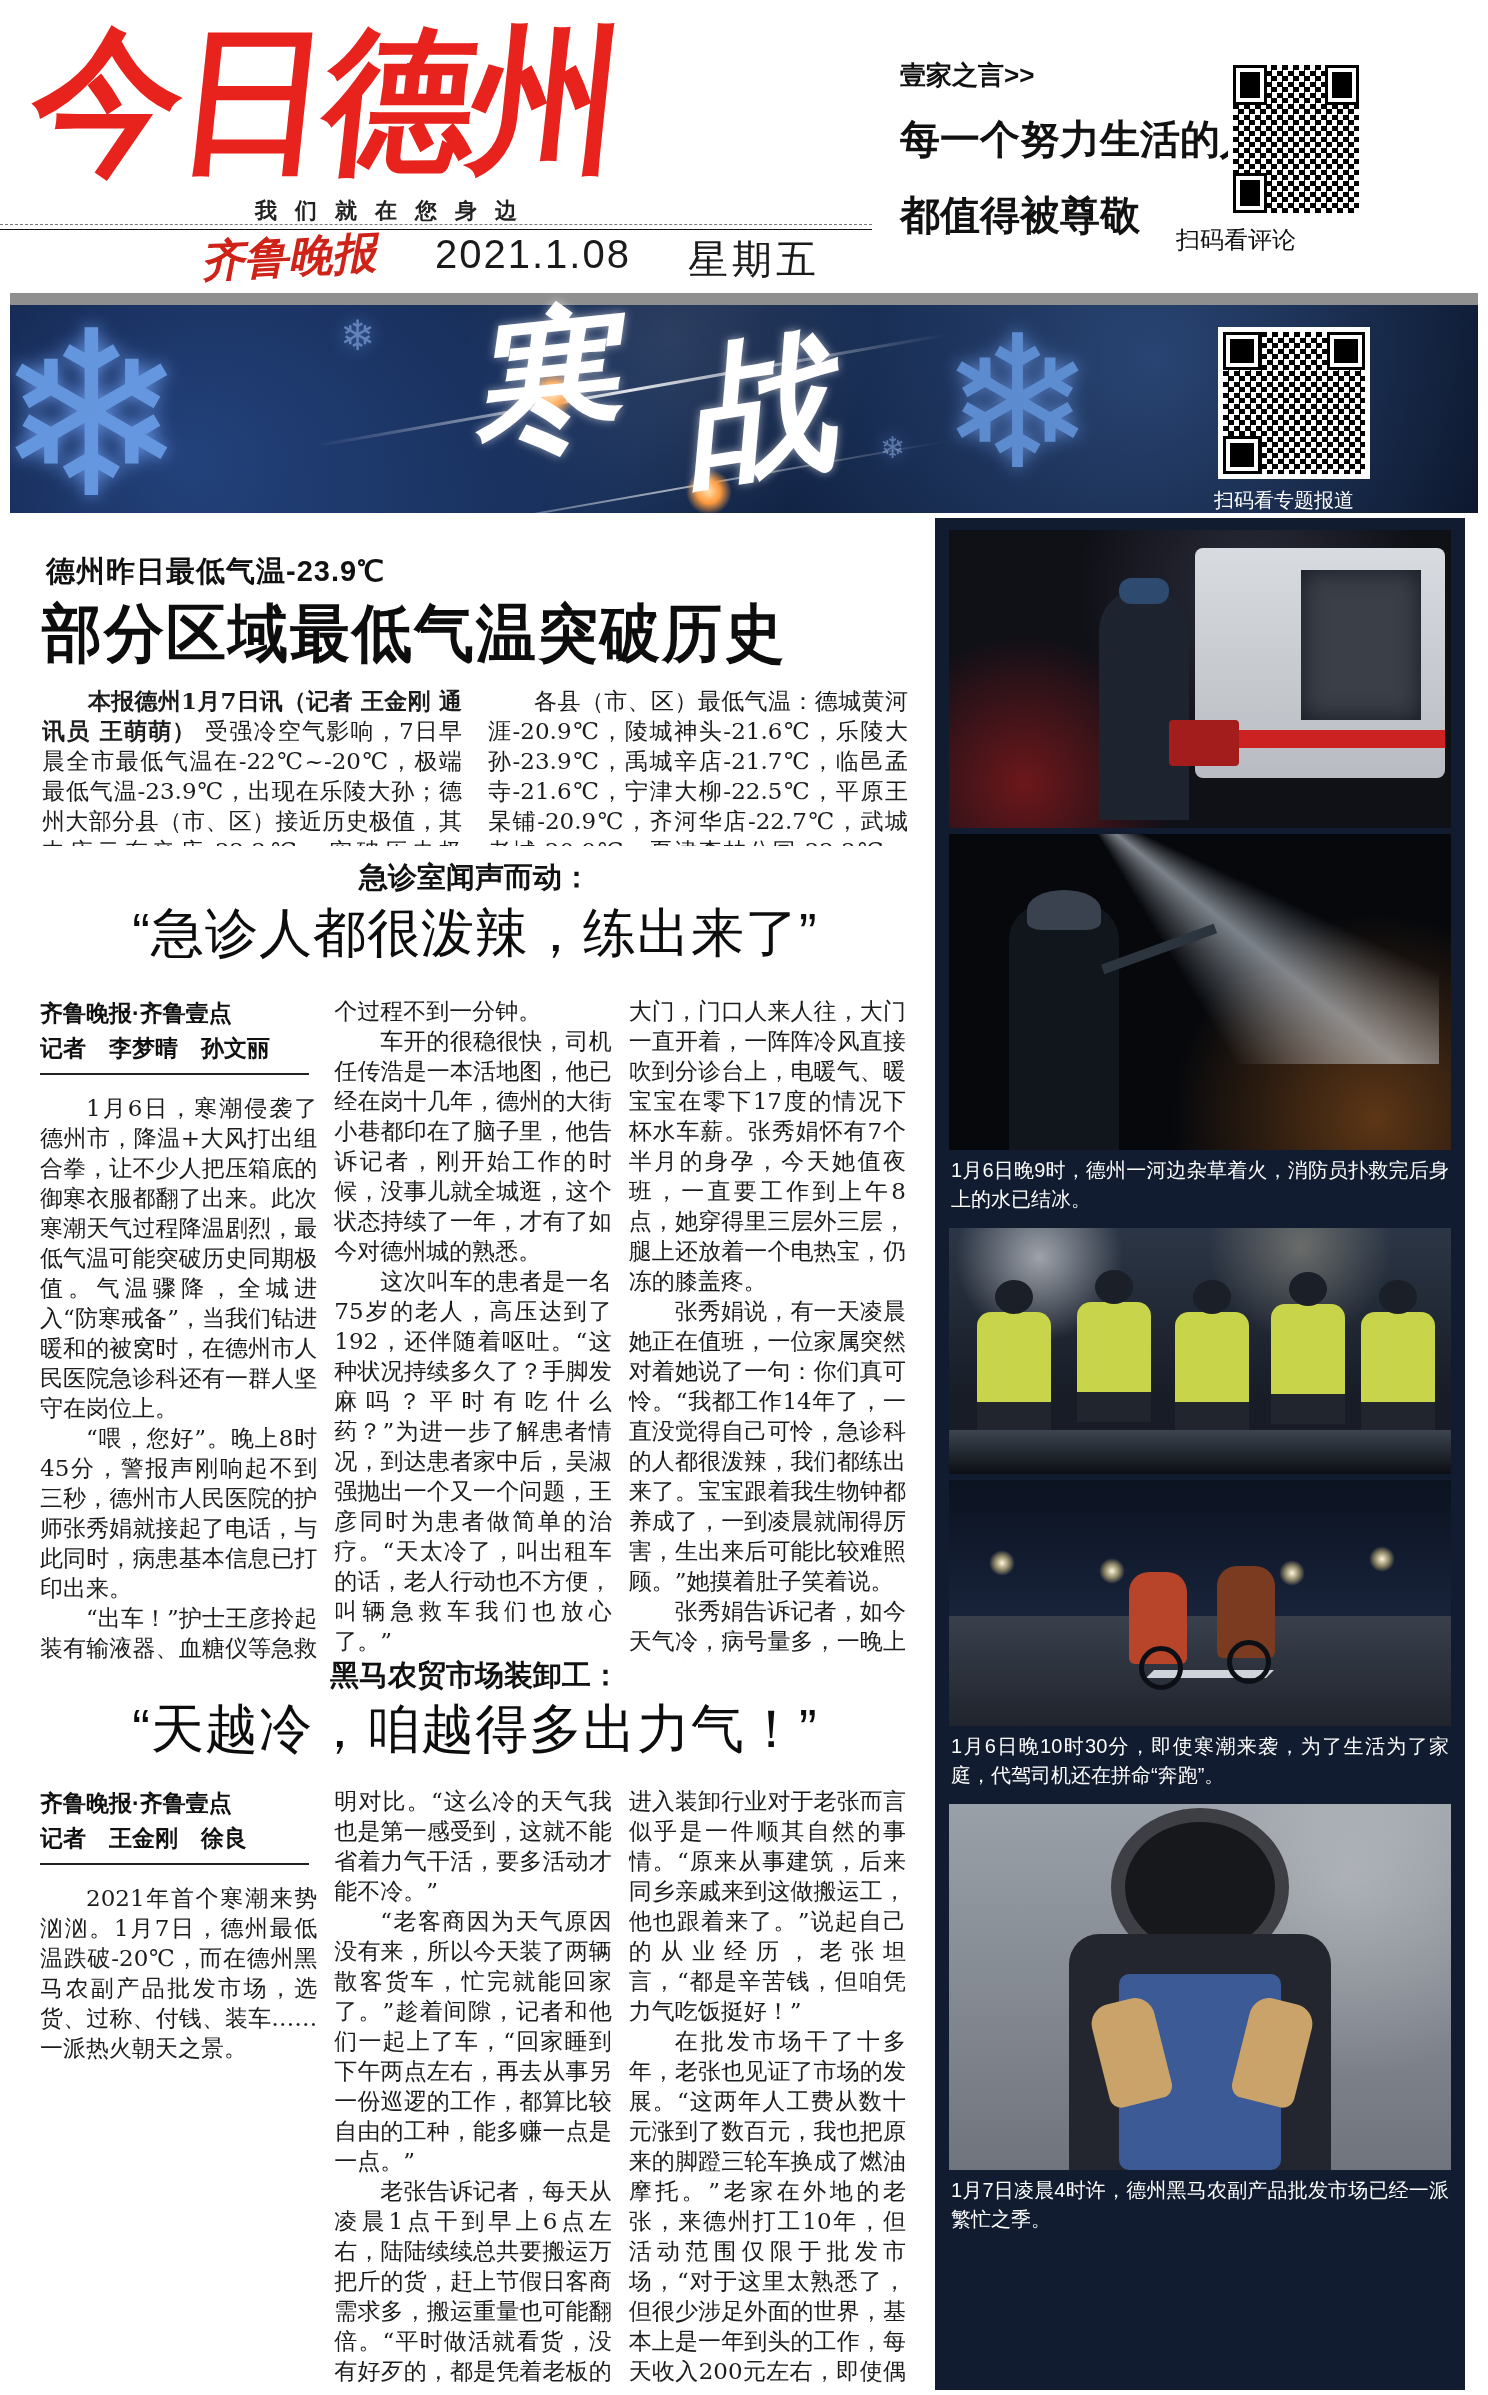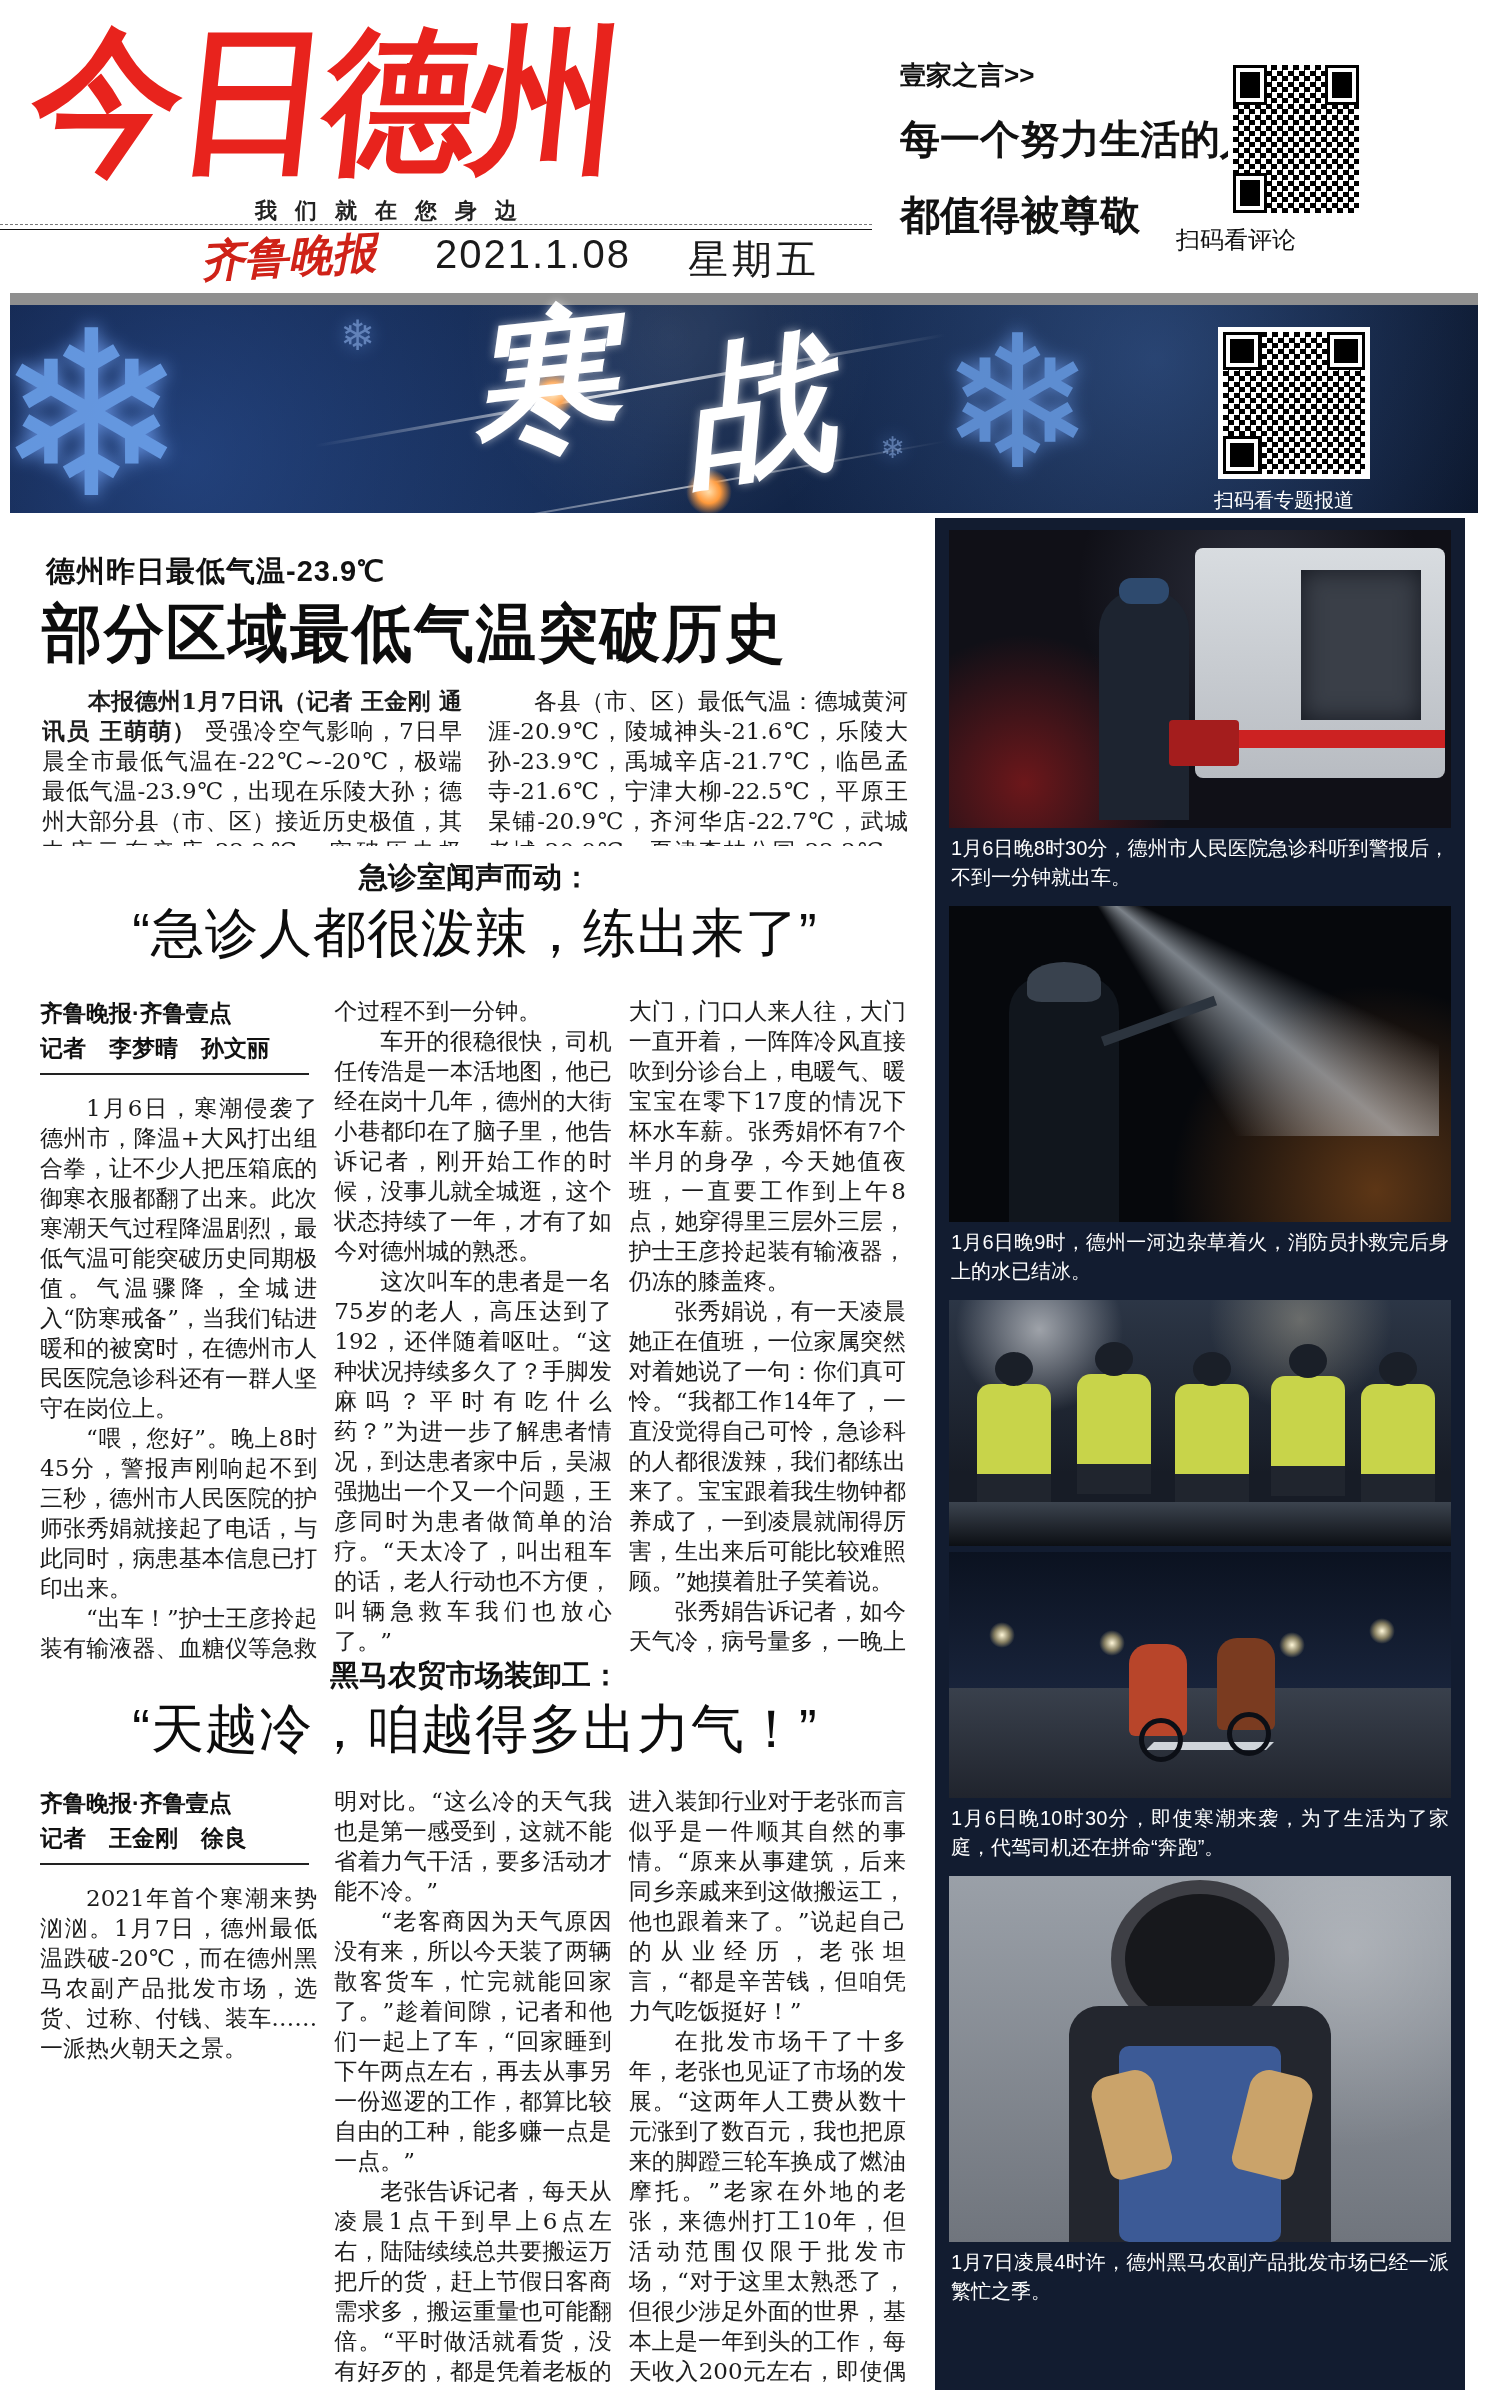--- a/index.html
+++ b/index.html
@@ -186,21 +186,21 @@
           <p class="bp">“出车！”护士王彦拎起装有输液器、血糖仪等急救药包，住院医师吴淑强拿起病历，一边往门口走，一边了解患者基本信息。此时司机任传浩已经将急救车停在了门口，记者和他们一起上了车，从接到指令到出发，整</p>
         </div>
     </div>
     <div class="col cont">
         <p class="bp">个过程不到一分钟。</p>
         <p class="bp">车开的很稳很快，司机任传浩是一本活地图，他已经在岗十几年，德州的大街小巷都印在了脑子里，他告诉记者，刚开始工作的时候，没事儿就全城逛，这个状态持续了一年，才有了如今对德州城的熟悉。</p>
         <p class="bp">这次叫车的患者是一名75岁的老人，高压达到了192，还伴随着呕吐。“这种状况持续多久了？手脚发麻吗？平时有吃什么药？”为进一步了解患者情况，到达患者家中后，吴淑强抛出一个又一个问题，王彦同时为患者做简单的治疗。“天太冷了，叫出租车的话，老人行动也不方便，叫辆急救车我们也放心了。”</p>
         <p class="bp">还好，患者情况不算严重，伴随着急救车的鸣笛声，晚上9时30分左右，患者被安全送到了医院。“平时做心肺复苏会比较累，病号安全到了医院，能醒过来的时候特别有成就感。”王彦说。</p>
       </div>
     <div class="col cont">
-        <p class="bp">大门，门口人来人往，大门一直开着，一阵阵冷风直接吹到分诊台上，电暖气、暖宝宝在零下17度的情况下杯水车薪。张秀娟怀有7个半月的身孕，今天她值夜班，一直要工作到上午8点，她穿得里三层外三层，护士王彦拎起装有输液器，仍冻的膝盖疼。</p>
+        <p class="bp">大门，门口人来人往，大门一直开着，一阵阵冷风直接吹到分诊台上，电暖气、暖宝宝在零下17度的情况下杯水车薪。张秀娟怀有7个半月的身孕，今天她值夜班，一直要工作到上午8点，她穿得里三层外三层，腿上还放着一个电热宝，仍冻的膝盖疼。</p>
         <p class="bp">张秀娟说，有一天凌晨她正在值班，一位家属突然对着她说了一句：你们真可怜。“我都工作14年了，一直没觉得自己可怜，急诊科的人都很泼辣，我们都练出来了。宝宝跟着我生物钟都养成了，一到凌晨就闹得厉害，生出来后可能比较难照顾。”她摸着肚子笑着说。</p>
         <p class="bp">张秀娟告诉记者，如今天气冷，病号量多，一晚上能出车十几次，有时候还要出车到陵城、平原、武城、宁津等县市，甚至还会去到济南。“虽然工作比较辛苦，但是我们很热爱这份工作。”</p>
       </div>
   </div>
 
   <div class="kicker-c k3">黑马农贸市场装卸工：</div>
   <div class="headline-c h3">“天越冷，咱越得多出力气！”</div>
   <div class="cols3 a3-cols">
     <div class="col">
       <div class="byline">
@@ -229,21 +229,20 @@
 
     <figure class="photo-block">
       <div class="photo ph1">
         <div class="van"></div>
         <div class="van-door"></div>
         <div class="van-stripe"></div>
         <div class="medic"></div>
         <div class="medic-cap"></div>
         <div class="redbox"></div>
       </div>
-      <figcaption class="caption">1月6日晚8时30分，德州市人民医院急诊科听到警报后，不到一分钟就出车。</figcaption>
     </figure>
 
     <figure class="photo-block">
       <div class="photo ph2">
         <div class="spray"></div>
         <div class="fireman"></div>
         <div class="helmet"></div>
         <div class="hose"></div>
       </div>
       <figcaption class="caption">1月6日晚9时，德州一河边杂草着火，消防员扑救完后身上的水已结冰。</figcaption>

